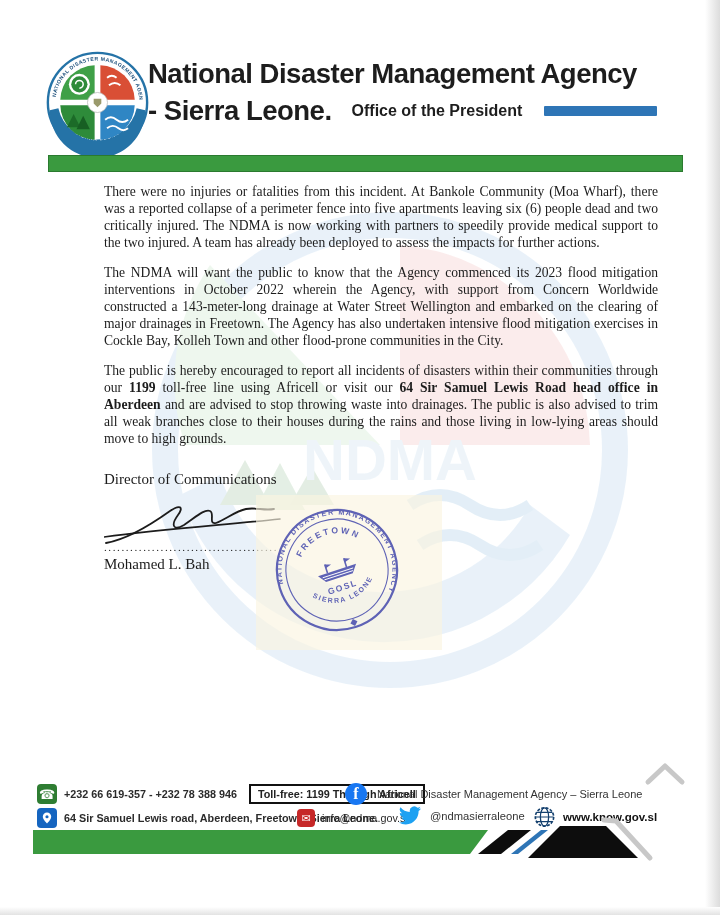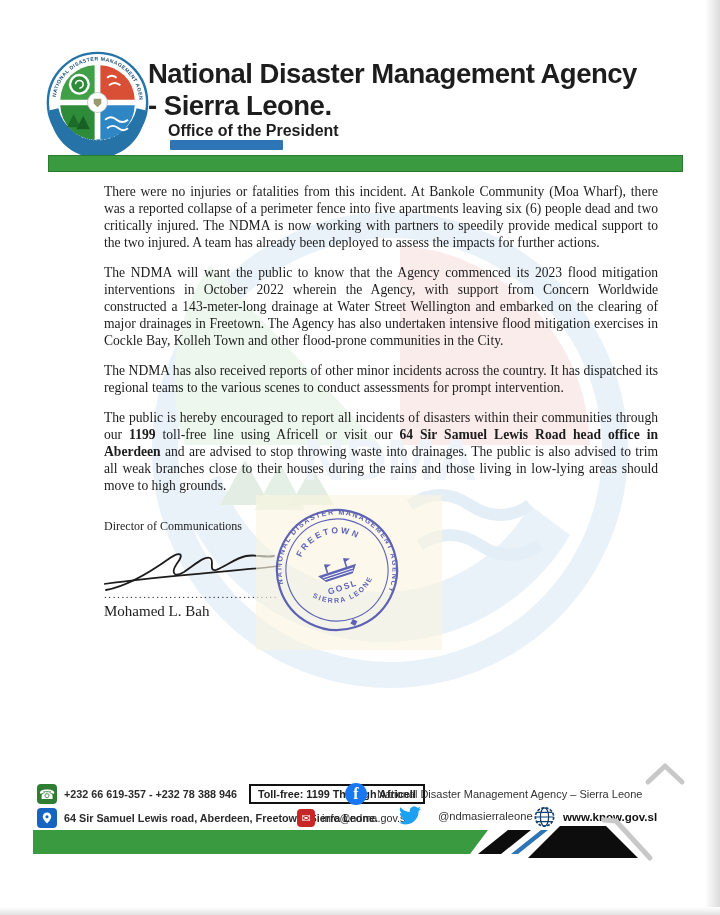--- a/index.html
+++ b/index.html
@@ -12,37 +12,37 @@
   .edge-right{position:absolute;top:0;right:0;width:15px;height:100%;
     background:linear-gradient(to right,#ffffff,#dcdcdc);}
   .edge-bottom{position:absolute;bottom:0;left:0;width:100%;height:8px;
     background:linear-gradient(to bottom,#ffffff,#e3e3e3);}
 
   
   .header{position:absolute;left:45px;top:50px;width:640px;height:100px;}
   .logo{position:absolute;left:0;top:0;width:105px;height:105px;}
   .title-block{position:absolute;left:103px;top:8px;width:540px;}
   .title-line1{font-size:27.5px;font-weight:bold;color:#1d1d1d;letter-spacing:-0.5px;white-space:nowrap;}
-  .title-line2{display:flex;align-items:flex-start;flex-direction:column;}
+  .title-line2{display:flex;align-items:center;margin-top:5px;}
   .title-line2 .l2{font-size:27.5px;font-weight:bold;color:#1d1d1d;letter-spacing:-0.5px;white-space:nowrap;}
   .subtitle{font-size:16px;font-weight:bold;color:#1d1d1d;margin-left:20px;white-space:nowrap;}
   .blue-bar{width:113px;height:10px;background:var(--brand-blue,#2e75b6);margin-left:22px;border-radius:1px;}
   .green-rule{position:absolute;left:48px;top:155px;width:635px;height:17px;
     background:var(--brand-green,#3a9a3f);border:1px solid #2a7a2f;box-sizing:border-box;}
 
   
   .watermark{position:absolute;left:150px;top:205px;width:480px;height:490px;opacity:0.13;pointer-events:none;}
 
   
   .letter-body{position:absolute;left:104px;top:183px;width:554px;
     font-family:"Liberation Serif",serif;font-size:13.6px;line-height:17px;
     color:#1c1c1c;text-align:justify;}
   .letter-body p{margin:0 0 13px 0;}
   .sig-block{margin-top:24px;}
-  .sig-role{font-size:12px;margin:0 0 6px 0;}
+  .sig-role{font-size:15px;margin:0 0 6px 0;}
   .sig-scrawl{display:block;margin:2px 0 0 0;}
   .sig-dots{display:block;font-size:11px;letter-spacing:1.6px;color:#222;margin-top:-10px;white-space:nowrap;}
   .sig-name{font-size:15px;margin-top:3px;}
 
   
   .stamp-patch{position:absolute;left:256px;top:495px;width:186px;height:155px;
     background:rgba(251,245,225,0.65);}
   .stamp{position:absolute;left:262px;top:500px;width:150px;height:140px;}
 
   
@@ -52,21 +52,21 @@
   .sq{width:20px;height:20px;border-radius:4px;color:#fff;font-size:13px;display:inline-flex;align-items:center;justify-content:center;}
   .sq.green{background:var(--icon-green,#2e7d32);}
   .sq.blue{background:var(--icon-blue,#1565c0);}
   .sq.red{background:var(--icon-red,#c62828);width:18px;height:18px;font-size:11px;}
   .f-text{margin-left:7px;font-weight:bold;color:#2b2b2b;}
   .toll-box{margin-left:12px;border:2px solid #111;padding:2px 7px;font-weight:bold;color:#222;}
   .fb-circle{width:22px;height:22px;border-radius:50%;background:var(--facebook-blue,#1877f2);
     color:#fff;font-weight:bold;font-size:16px;display:inline-flex;align-items:center;justify-content:center;
     font-family:"Liberation Serif",serif;}
   .fb-text{margin-left:10px;font-weight:normal;font-size:11px;color:#333;}
-  .handle-text{margin-left:16px;font-weight:normal;font-size:11.2px;color:#333;}
+  .handle-text{margin-left:8px;font-weight:normal;font-size:11.2px;color:#333;}
   .web-text{margin-left:7px;font-weight:bold;font-size:11.5px;color:#111;}
   .deco{position:absolute;left:0;top:0;width:720px;height:157px;}
 </style>
 </head>
 <body>
 
 <div class="page">
 
   <svg class="watermark" viewBox="0 0 480 490">
     <circle cx="240" cy="245" r="225" fill="none" stroke="#5b9bd5" stroke-width="26"></circle>
@@ -119,21 +119,20 @@
         <span class="blue-bar"></span>
       </div>
     </div>
   </div>
   <div class="green-rule"></div>
 
   <div class="letter-body">
     <div id="paragraphs">
         <p><span>There were no injuries or fatalities from this incident. At Bankole Community (Moa Wharf), there was a reported collapse of a perimeter fence into five apartments leaving six (6) people dead and two critically injured. The NDMA is now working with partners to speedily provide medical support to the two injured. A team has already been deployed to assess the impacts for further actions.</span></p>
         <p><span>The NDMA will want the public to know that the Agency commenced its 2023 flood mitigation interventions in October 2022 wherein the Agency, with support from Concern Worldwide constructed a 143-meter-long drainage at Water Street Wellington and embarked on the clearing of major drainages in Freetown. The Agency has also undertaken intensive flood mitigation exercises in Cockle Bay, Kolleh Town and other flood-prone communities in the City.</span></p>
-        <p><span>The NDMA has also received reports of other minor incidents across the country. It has dispatched its regional teams to the various scenes to conduct assessments for prompt intervention.</span></p>
         <p><span>The public is hereby encouraged to report all incidents of disasters within their communities through our </span><b>1199</b><span> toll-free line using Africell or visit our </span><b>64 Sir Samuel Lewis Road head office in Aberdeen</b><span> and are advised to stop throwing waste into drainages. The public is also advised to trim all weak branches close to their houses during the rains and those living in low-lying areas should move to high grounds.</span></p>
       </div>
     <div class="sig-block">
       <p class="sig-role">Director of Communications</p>
       <svg class="sig-scrawl" width="180" height="48" viewBox="0 0 180 48">
         <path d="M2 42 C 25 38 52 20 66 10 C 76 3 80 6 74 14 C 66 25 70 30 80 24 C 92 16 100 8 106 10 C 111 12 104 24 112 22 C 122 18 132 10 142 8 C 152 6 160 10 170 8" fill="none" stroke="#1c1c1c" stroke-width="1.8" stroke-linecap="round"></path>
         <path d="M0 36 C 60 28 120 24 176 18" fill="none" stroke="#1c1c1c" stroke-width="1.6" stroke-linecap="round"></path>
       </svg>
       <span class="sig-dots">........................................</span>
       <p class="sig-name">Mohamed L. Bah</p>

